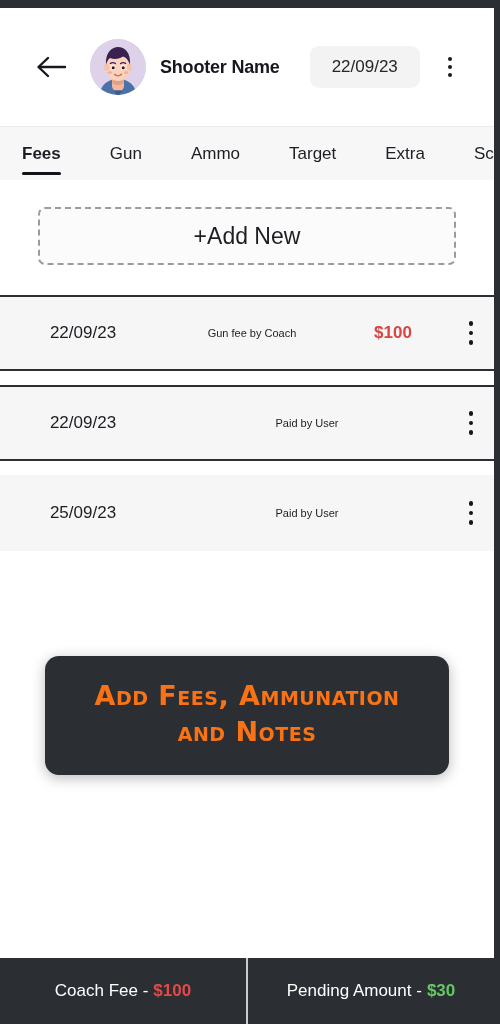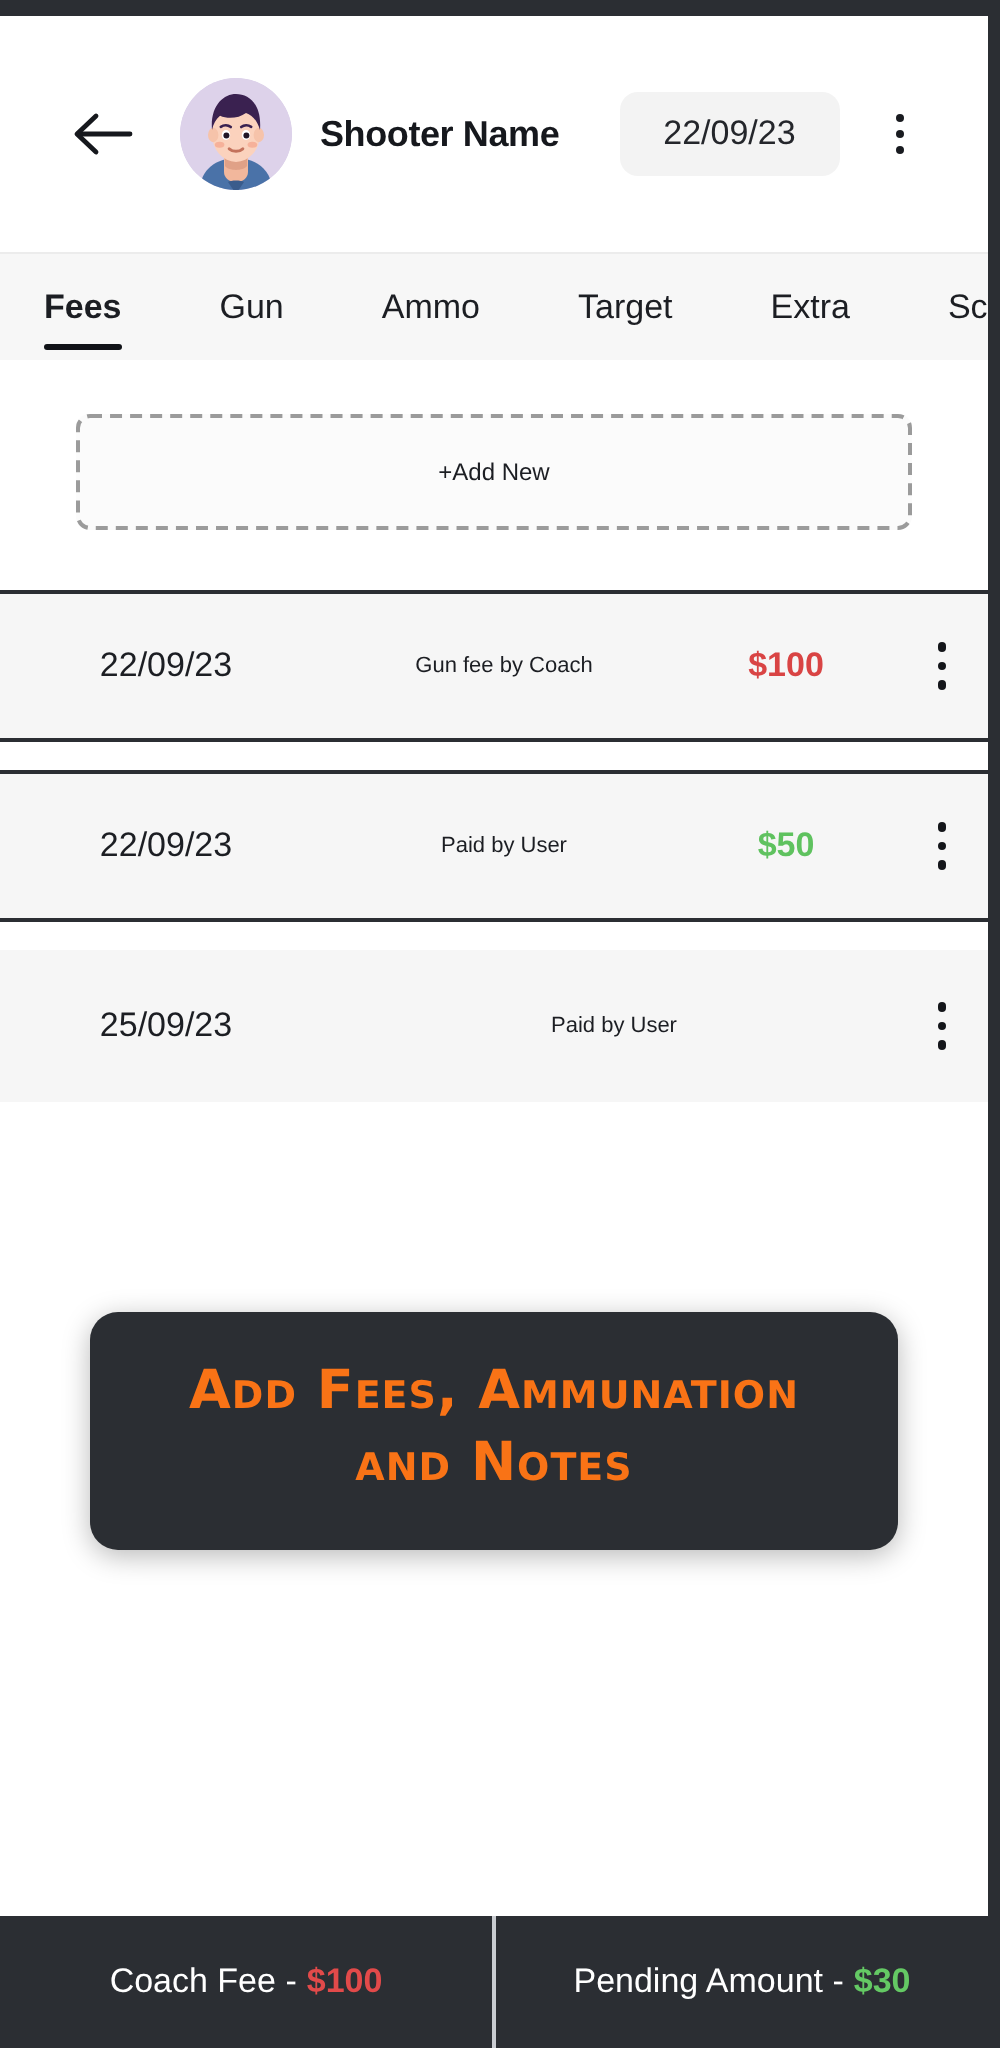--- a/index.html
+++ b/index.html
@@ -141,21 +141,21 @@
     background: #ffffff;
   }
   .addnew {
     height: 58px;
     border: 2px dashed #9b9b9b;
     border-radius: 7px;
     background: #fbfbfb;
     display: flex;
     align-items: center;
     justify-content: center;
-    font-size: 12px;
+    font-size: 23px;
     color: #1c1e23;
     cursor: pointer;
   }
 
   
   .rows { background:#ffffff; }
   .fee-row {
     height: 76px;
     background: #f6f6f6;
     display: flex;
@@ -329,21 +329,20 @@
             <i></i>
             <i></i>
           </div>
       </div>
 
       <div class="row-gap"></div>
 
       <div class="fee-row bordered">
         <div class="fee-date">22/09/23</div>
         <div class="fee-desc">Paid by User</div>
-        <div class="fee-amount credit">$50</div>
         <div class="row-kebab">
             <i></i>
             <i></i>
             <i></i>
           </div>
       </div>
 
       <div class="row-gap"></div>
 
       <div class="fee-row">

